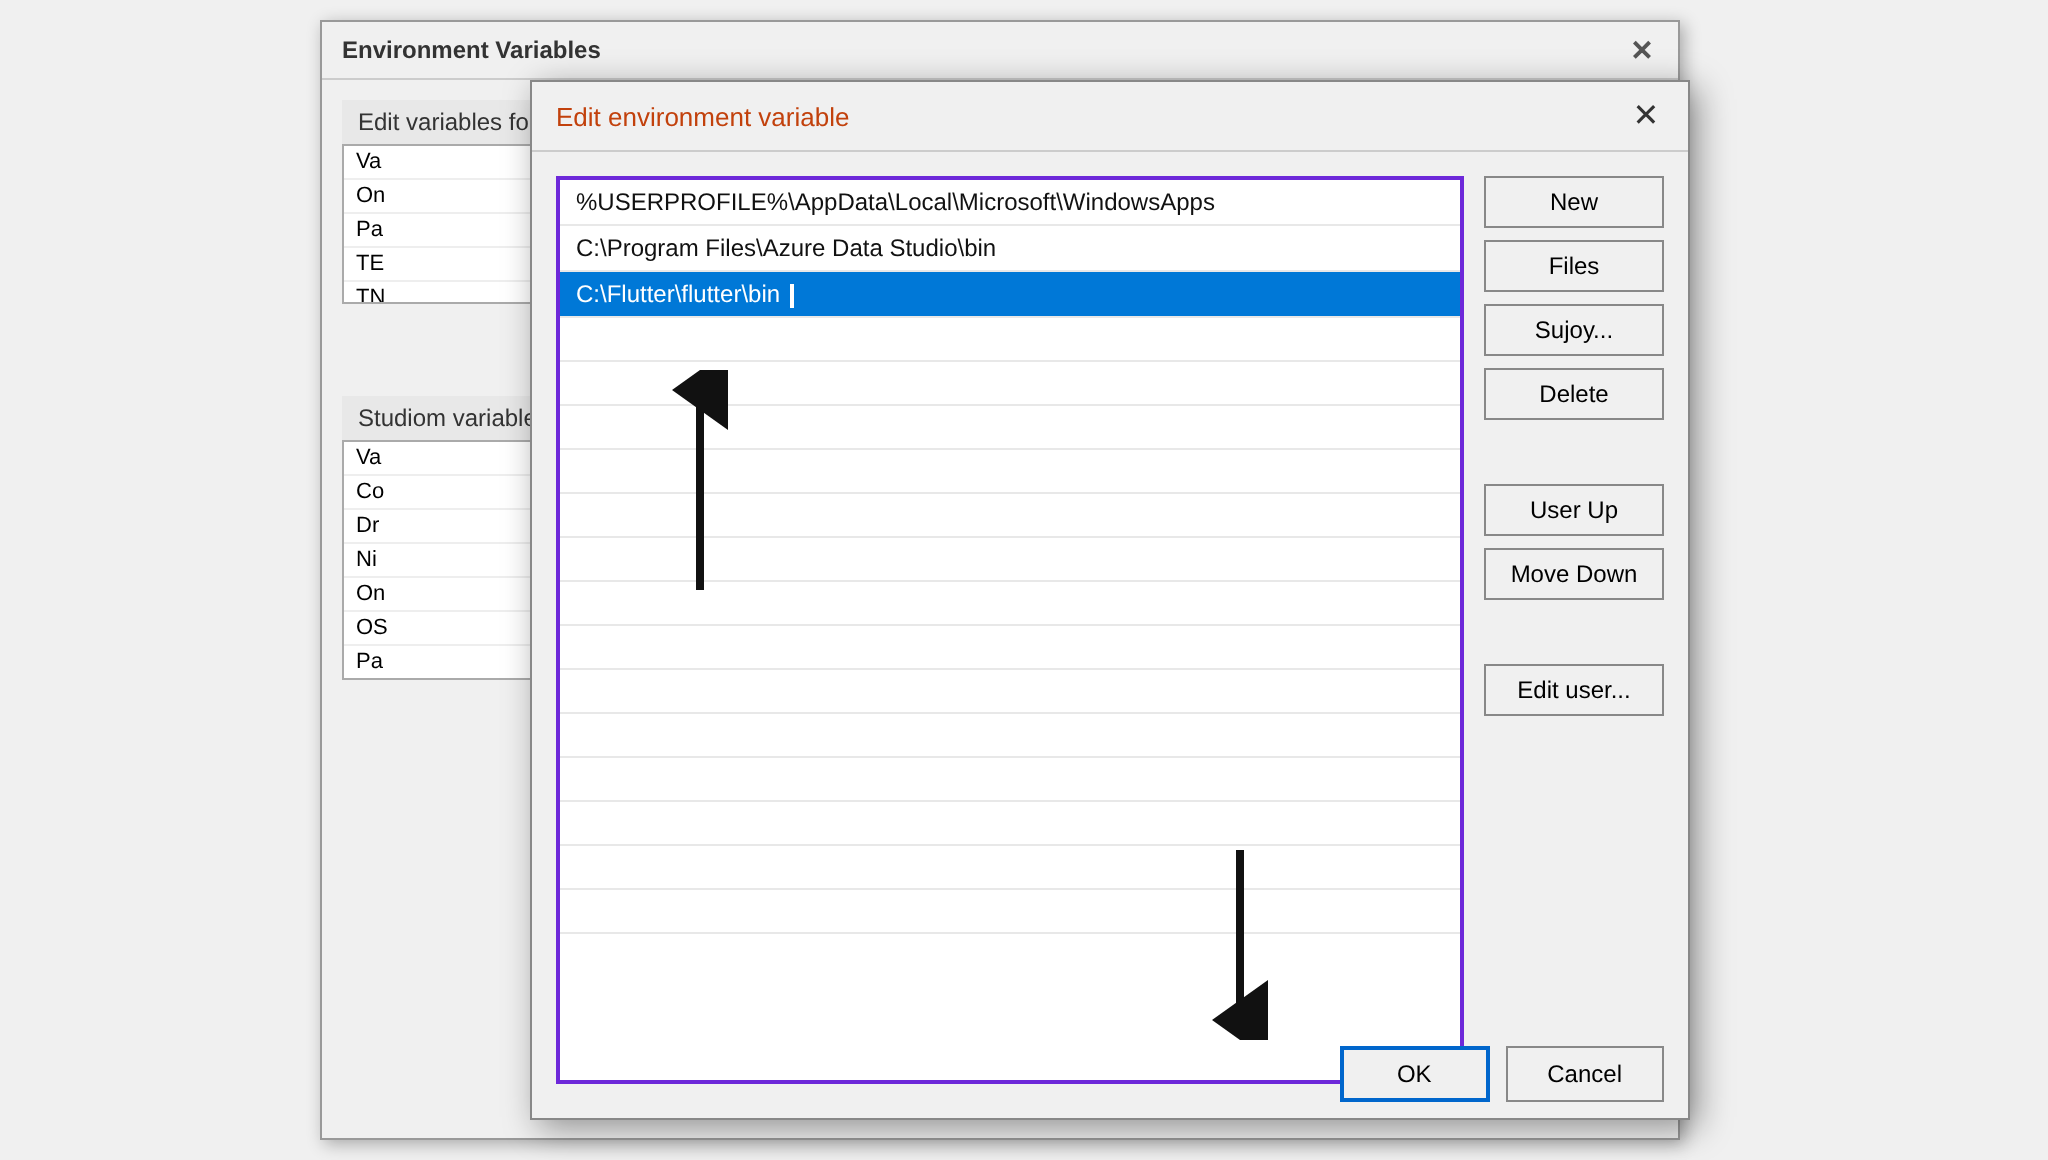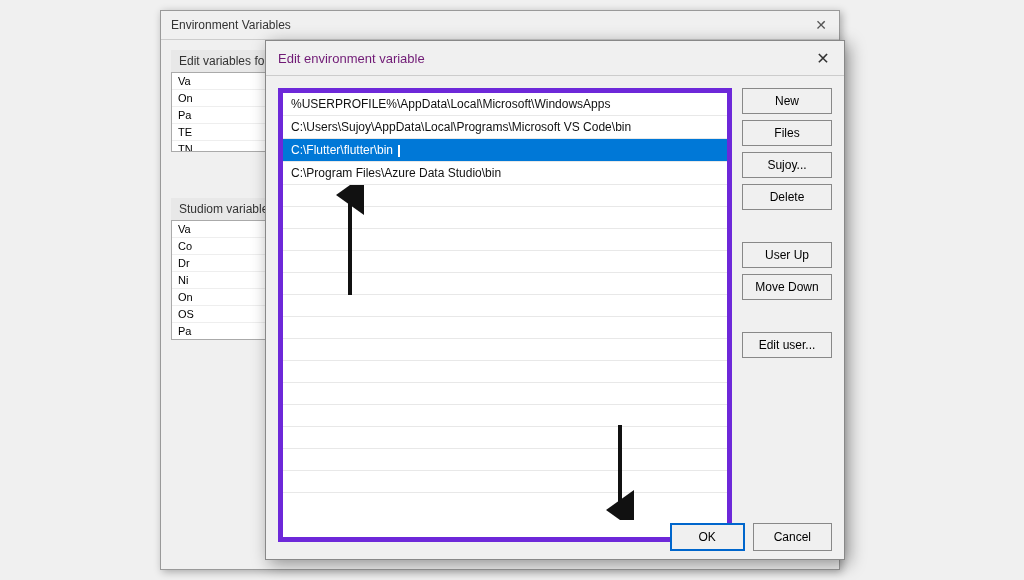--- a/index.html
+++ b/index.html
@@ -34,20 +34,21 @@
       box-shadow: 2px 2px 8px rgba(0,0,0,0.3);
     }
 
     .env-vars-titlebar {
       background: #f0f0f0;
       padding: 6px 10px;
       display: flex;
       justify-content: space-between;
       align-items: center;
       border-bottom: 1px solid #ccc;
+      font-weight: bold;
     }
 
     .env-vars-title {
       font-size: 12px;
       color: #333;
     }
 
     .env-vars-close {
       width: 16px;
       height: 16px;
@@ -100,21 +101,21 @@
       padding: 8px 12px;
       display: flex;
       justify-content: space-between;
       align-items: center;
       border-bottom: 1px solid #ccc;
     }
 
     .edit-title {
       font-size: 13px;
       font-weight: 500;
-      color: #701a75;
+      color: #c2410c;
     }
 
     .edit-close-btn {
       width: 18px;
       height: 18px;
       display: flex;
       align-items: center;
       justify-content: center;
       cursor: pointer;
       font-size: 16px;
@@ -130,21 +131,21 @@
     }
 
     .path-list-area {
       flex: 1;
       display: flex;
       flex-direction: column;
       gap: 0;
     }
 
     .path-list {
-      border: 5px solid #6d28d9;
+      border: 2px solid #6d28d9;
       background: #fff;
       flex: 1;
       overflow-y: auto;
       position: relative;
     }
 
     .path-item {
       padding: 4px 8px;
       font-size: 12px;
       color: #111;
@@ -363,26 +364,25 @@
 <div class="edit-dialog">
   <div class="edit-titlebar">
     <span class="edit-title">Edit environment variable</span>
     <span class="edit-close-btn">✕</span>
   </div>
 
   <div class="edit-content">
     <div class="path-list-area">
       <div class="path-list">
         <div class="path-item">%USERPROFILE%\AppData\Local\Microsoft\WindowsApps</div>
-        <div class="path-item">C:\Users\Sujoy\AppData\Local\Programs\Microsoft VS Code\bin</div>
+        <div class="path-item">C:\Program Files\Azure Data Studio\bin</div>
         <div class="path-item selected">
           <span>C:\Flutter\flutter\bin</span>
           <span style="display:inline-block;width:2px;height:12px;background:#fff;margin-left:2px;vertical-align:middle;animation:blink 1s step-end infinite;"></span>
         </div>
-        <div class="path-item">C:\Program Files\Azure Data Studio\bin</div>
 
         <div class="empty-row"></div>
         <div class="empty-row"></div>
         <div class="empty-row"></div>
         <div class="empty-row"></div>
         <div class="empty-row"></div>
         <div class="empty-row"></div>
         <div class="empty-row"></div>
         <div class="empty-row"></div>
         <div class="empty-row"></div>

